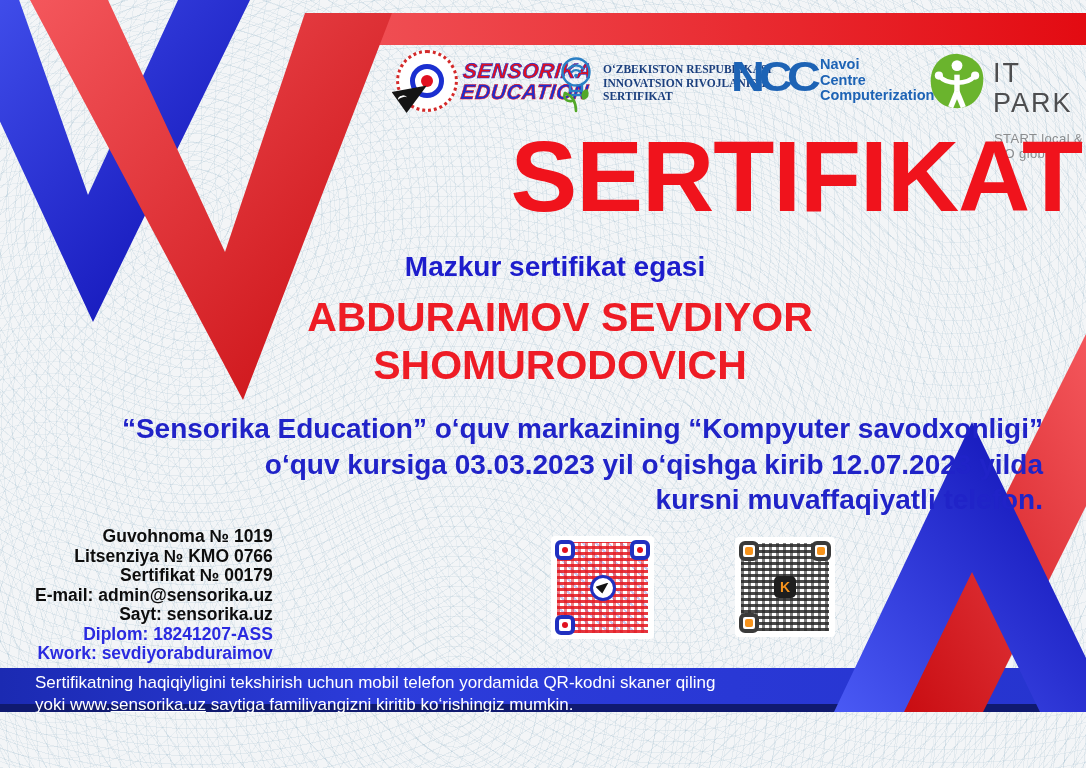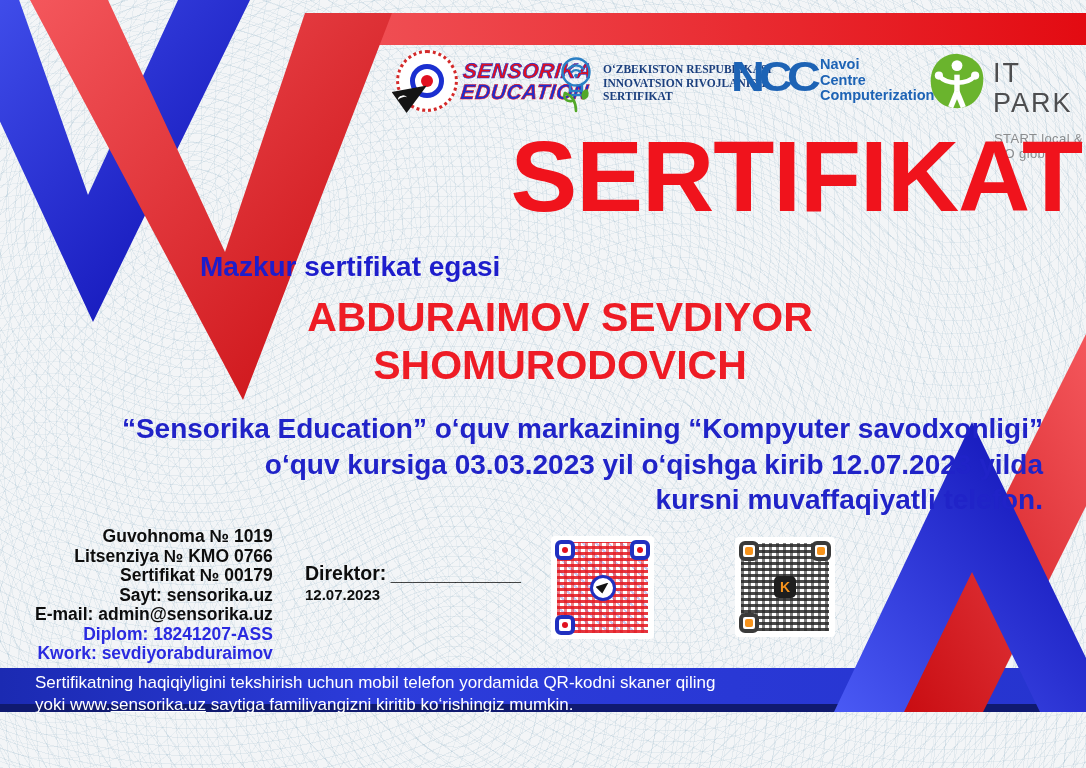--- a/index.html
+++ b/index.html
@@ -41,21 +41,21 @@
     color:#1d63b5;line-height:46px;transform:scaleY(.92);}
   .ncc-text{left:820px;top:57px;font-size:14.5px;line-height:15.5px;font-weight:bold;color:#1d63b5;}
 
   .itpark-icon{left:928px;top:52px;}
   .itpark-name{left:993px;top:58px;font-size:27px;color:#4d4d4f;letter-spacing:2px;line-height:30px;}
   .itpark-tag{left:994px;top:90px;font-size:13px;color:#8a8c8e;letter-spacing:.4px;margin-top:41px;}
 
   
   .title{left:358px;top:124px;width:724px;text-align:right;font-size:100px;font-weight:bold;
     color:#f0131c;letter-spacing:-1px;line-height:104px;}
-  .subtitle{left:200px;top:251px;width:710px;text-align:left;font-size:28px;font-weight:bold;color:#1d1dcc;}
+  .subtitle{left:200px;top:251px;width:710px;text-align:center;font-size:28px;font-weight:bold;color:#1d1dcc;}
   .recipient{left:120px;top:293px;width:880px;text-align:center;font-size:41px;font-weight:bold;
     color:#ee1c25;line-height:48px;}
   .body-text{left:43px;top:411px;width:1000px;text-align:right;font-size:28px;font-weight:bold;
     color:#2023c8;line-height:35.5px;}
 
   
   .details{left:35px;top:527px;font-size:17.5px;font-weight:bold;line-height:19.5px;color:#0d0d0d;text-align:right;}
   .details .blue{color:#2a2ae0;}
   .sig{left:305px;top:562px;font-weight:bold;color:#0d0d0d;}
   .sig .lbl{font-size:19.5px;}
@@ -206,31 +206,26 @@
   <div class="abs content body-text">
     <div>“Sensorika Education” o‘quv markazining “Kompyuter savodxonligi”</div>
     <div>o‘quv kursiga 03.03.2023 yil o‘qishga kirib 12.07.2023 yilda</div>
     <div>kursni muvaffaqiyatli telefon.</div>
   </div>
 
   <div class="abs content details">
     <div>Guvohnoma № 1019</div>
     <div>Litsenziya № KMO 0766</div>
     <div>Sertifikat № 00179</div>
+    <div>E-mail: admin@sensorika.uz</div>
     <div>Sayt: sensorika.uz</div>
-    <div>E-mail: admin@sensorika.uz</div>
     <div class="blue">Diplom: 18241207-ASS</div>
     <div class="blue">Kwork: sevdiyorabduraimov</div>
   </div>
 
-  <div class="abs content sig">
-    <span class="lbl">Direktor:</span>
-    <span class="line">____________</span>
-    <div class="date">12.07.2023</div>
-  </div>
 
   <div class="abs content qr qr-sens">
     <div class="mods"></div>
     <span class="finder f-tl">
         <i></i>
       </span>
     <span class="finder f-tr">
         <i></i>
       </span>
     <span class="finder f-bl">

